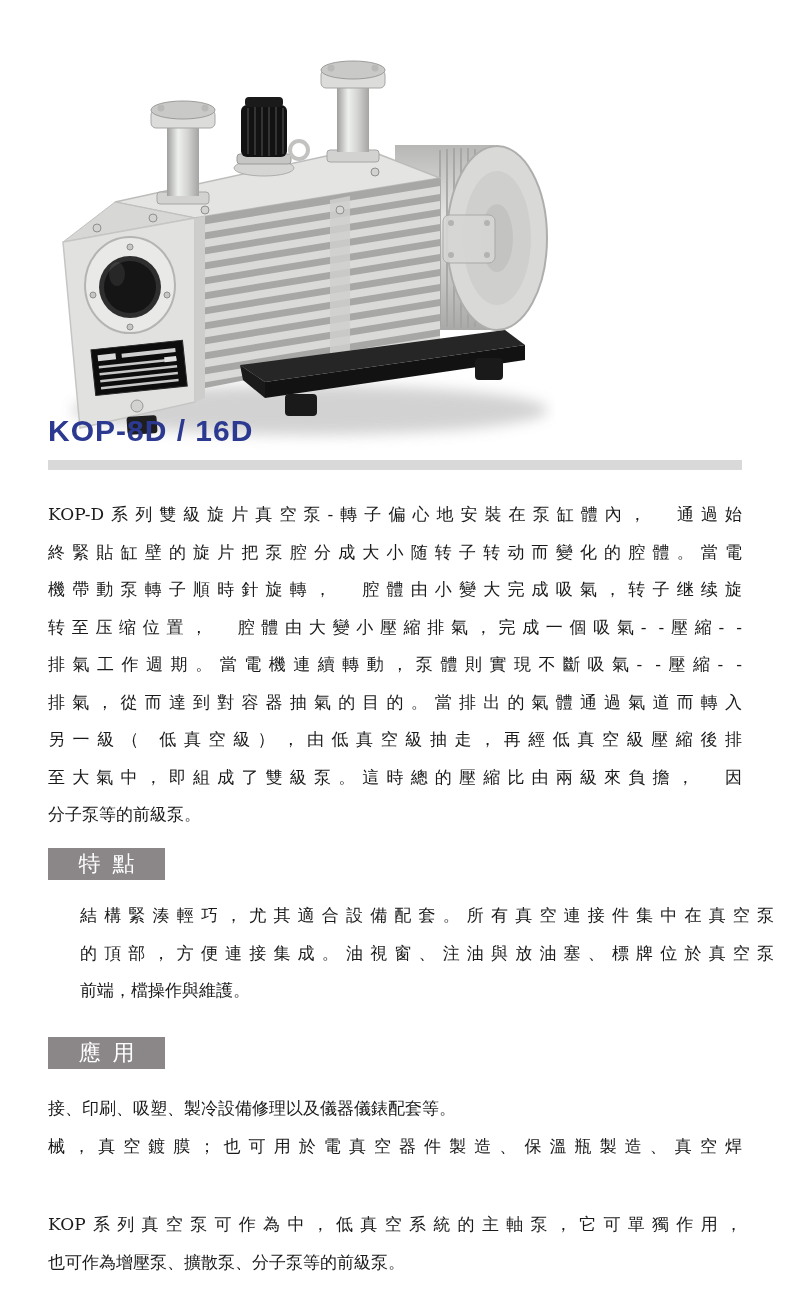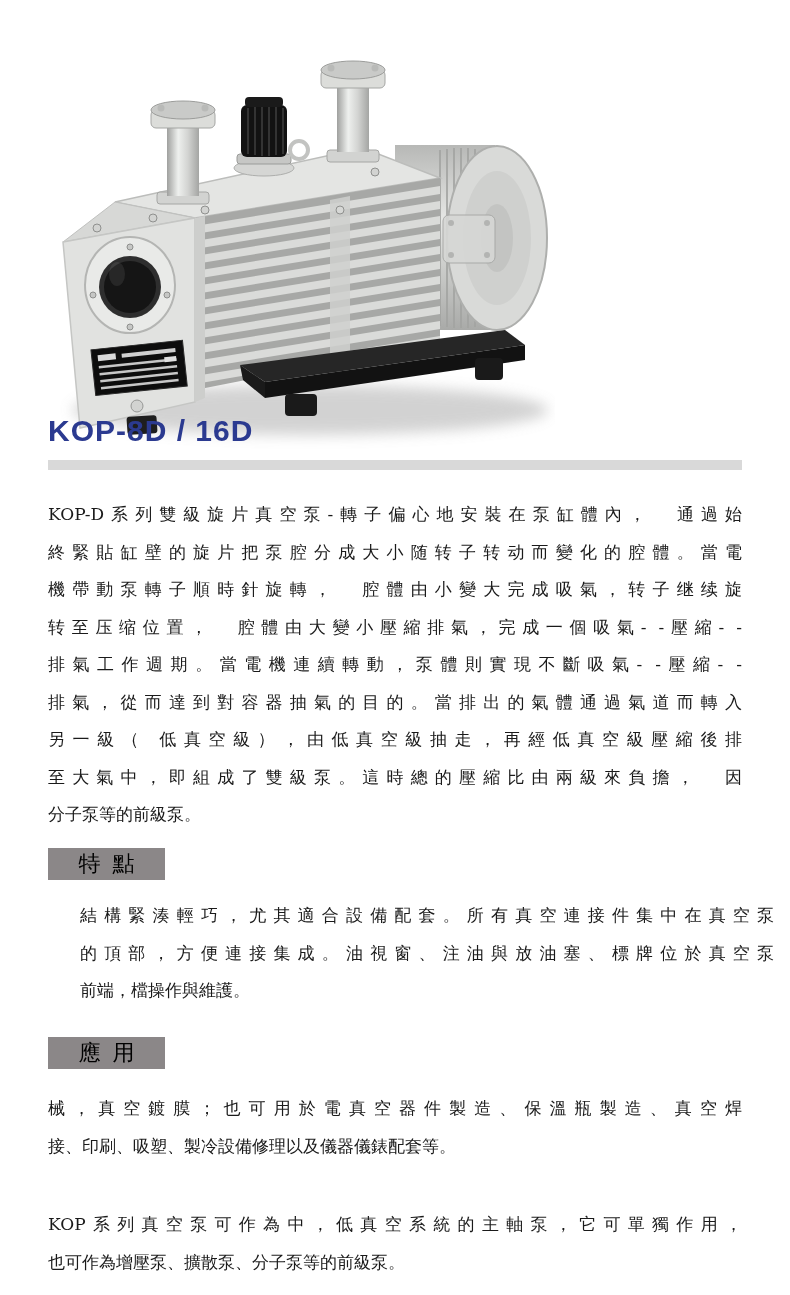--- a/index.html
+++ b/index.html
@@ -16,21 +16,21 @@
 
   .para{position:absolute;left:48px;width:694px;font-size:17px;}
   .ln{height:37.5px;line-height:37.5px;overflow:hidden;}
   .ln.j{text-align:justify;text-align-last:justify;}
   .para-intro{top:496px;}
   .para-features{top:897px;margin-left:32px;}
   .para-apps{top:1090px;}
   .para-closing{top:1206px;}
 
   .sec-h{position:absolute;left:48px;width:117px;height:32px;background:#8b8788;
-         color:#000000;font-size:22px;line-height:32px;text-align:center;
+         color:#ffffff;font-size:22px;line-height:32px;text-align:center;
          letter-spacing:12px;text-indent:12px;}
   .sec-h-features{top:848px;}
   .sec-h-apps{top:1037px;}
 </style>
 </head>
 <body>
 
 <div class="page">
 
   <figure class="photo">
@@ -174,22 +174,22 @@
 
   <div class="sec-h sec-h-features">特點</div>
   <div class="para para-features">
     <div class="ln j">結構緊湊輕巧，尤其適合設備配套。所有真空連接件集中在真空泵</div>
     <div class="ln j">的頂部，方便連接集成。油視窗、注油與放油塞、標牌位於真空泵</div>
     <div class="ln">前端，檔操作與維護。</div>
   </div>
 
   <div class="sec-h sec-h-apps">應用</div>
   <div class="para para-apps">
+    <div class="ln">接、印刷、吸塑、製冷設備修理以及儀器儀錶配套等。</div>
     <div class="ln j">械，真空鍍膜；也可用於電真空器件製造、保溫瓶製造、真空焊</div>
-    <div class="ln">接、印刷、吸塑、製冷設備修理以及儀器儀錶配套等。</div>
   </div>
 
   <div class="para para-closing">
     <div class="ln j">KOP系列真空泵可作為中，低真空系統的主軸泵，它可單獨作用，</div>
     <div class="ln">也可作為增壓泵、擴散泵、分子泵等的前級泵。</div>
   </div>
 
 </div>
 
 </body></html>

